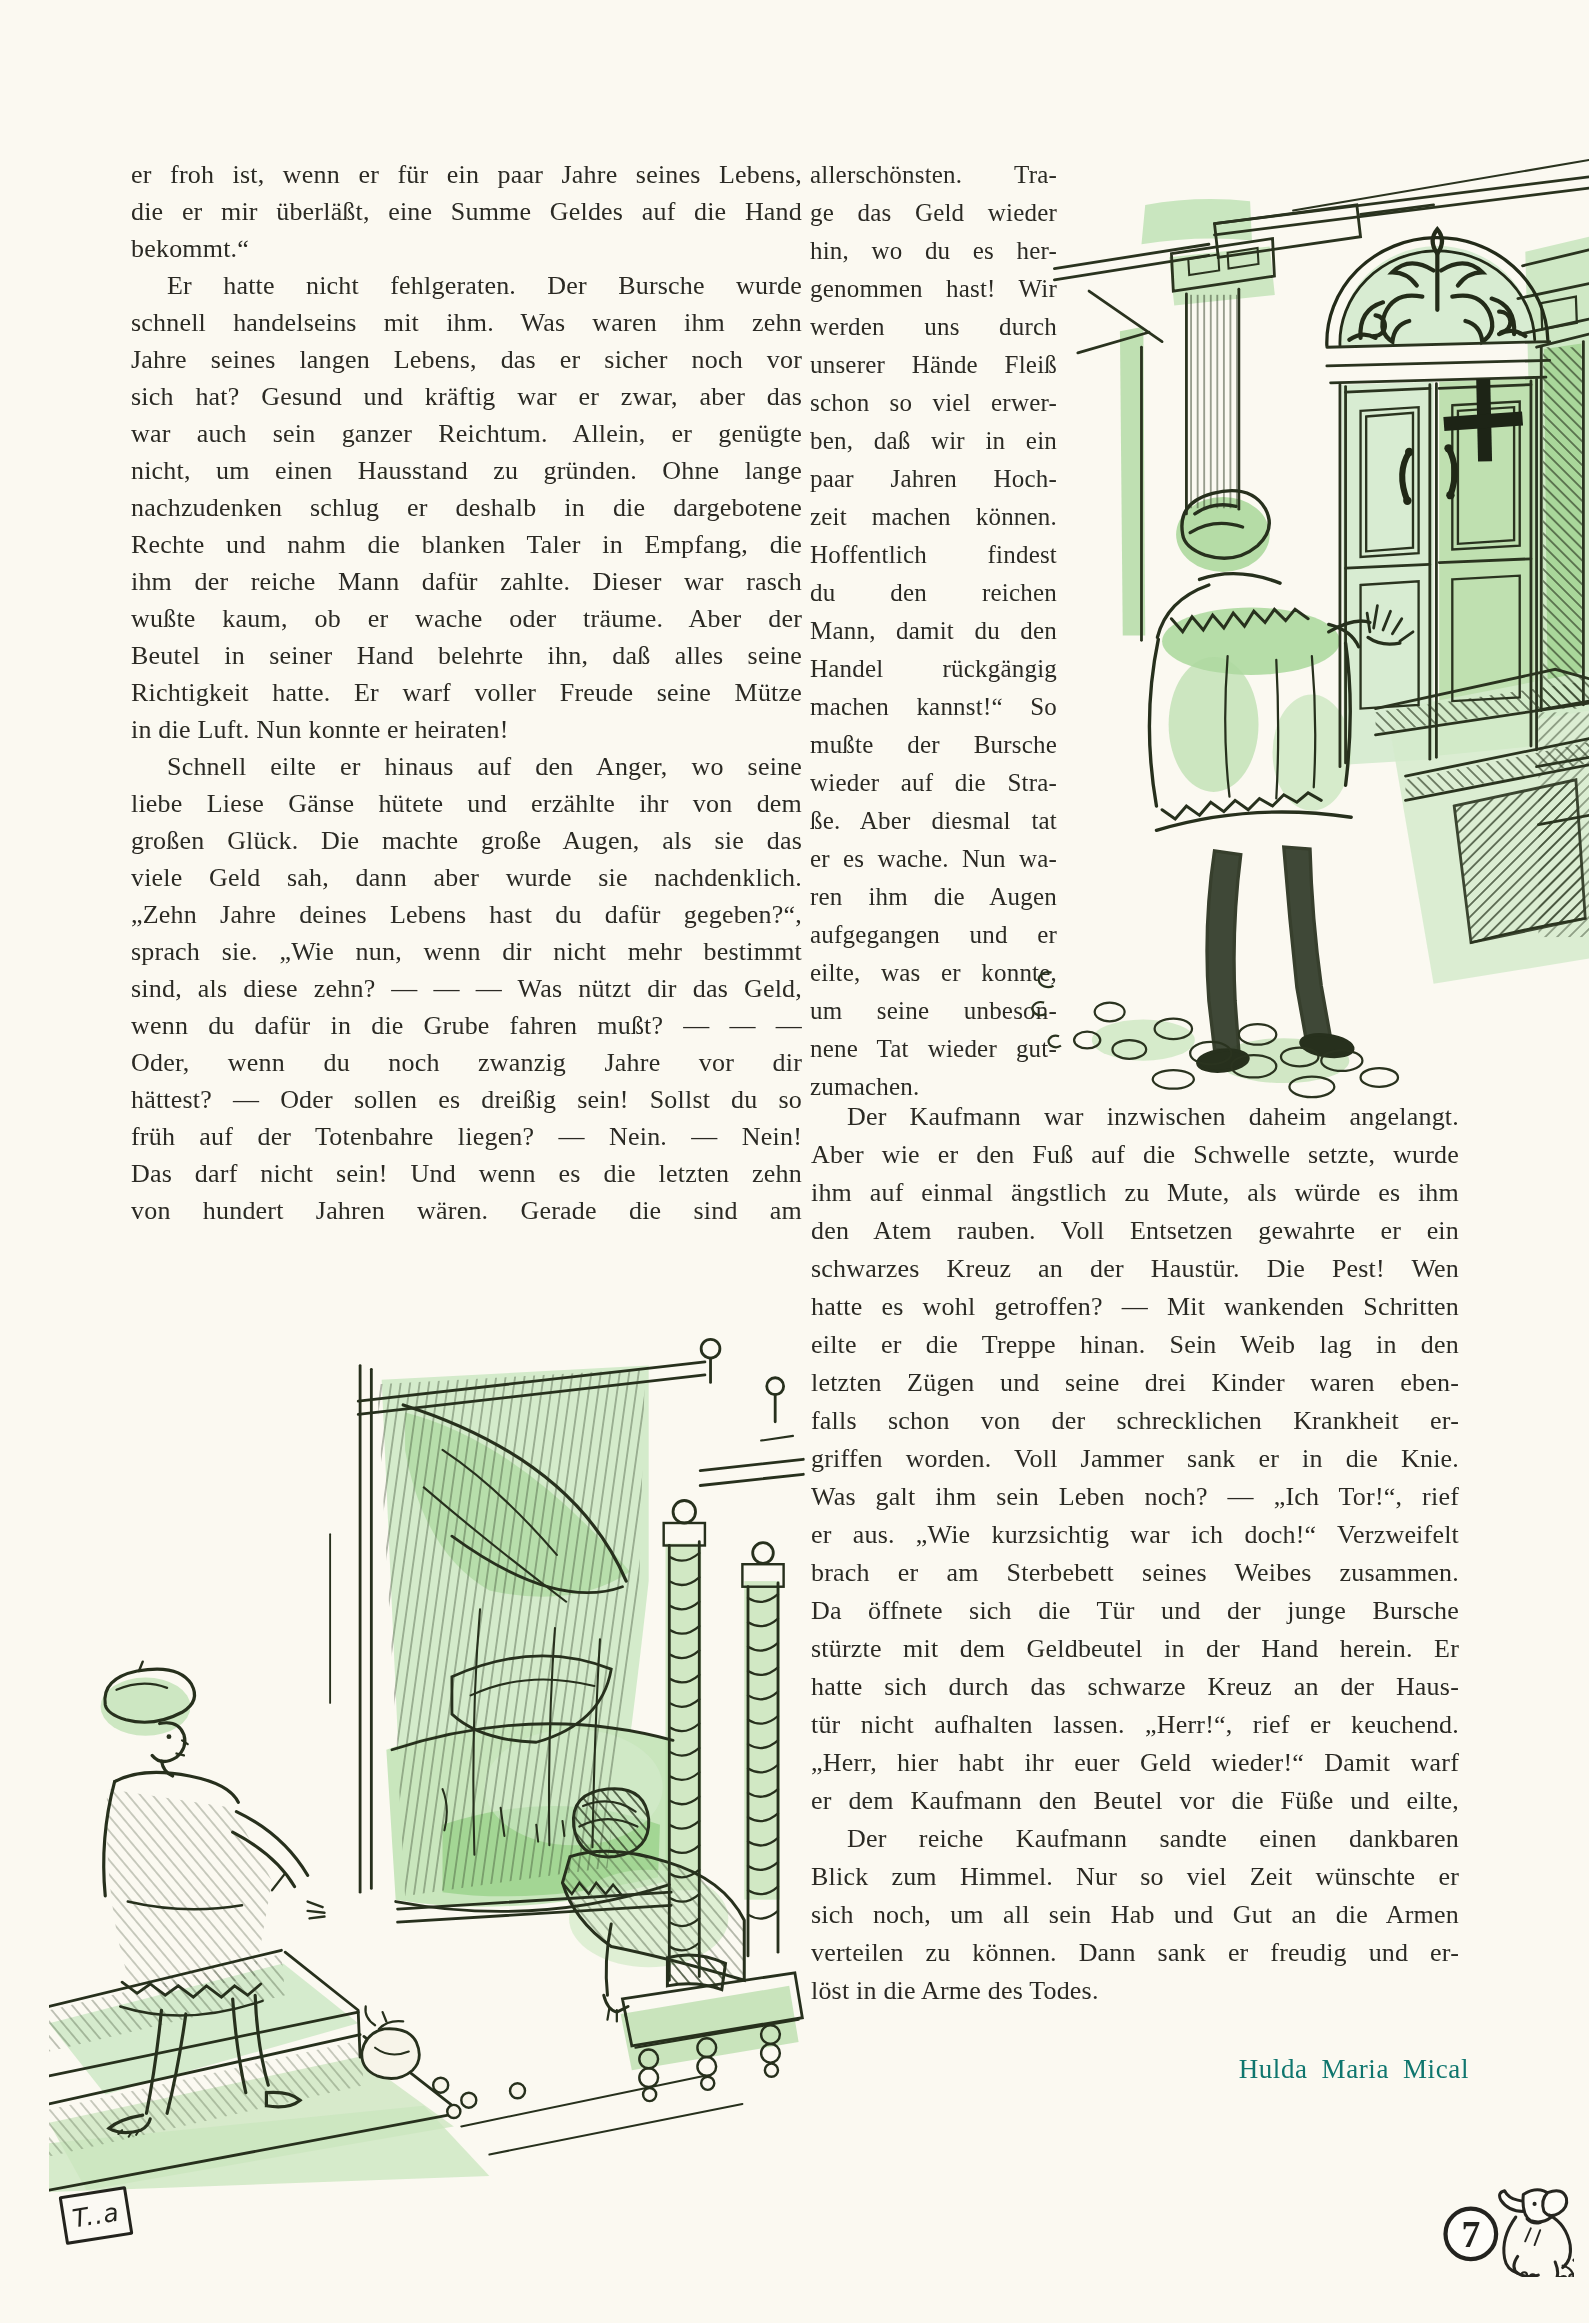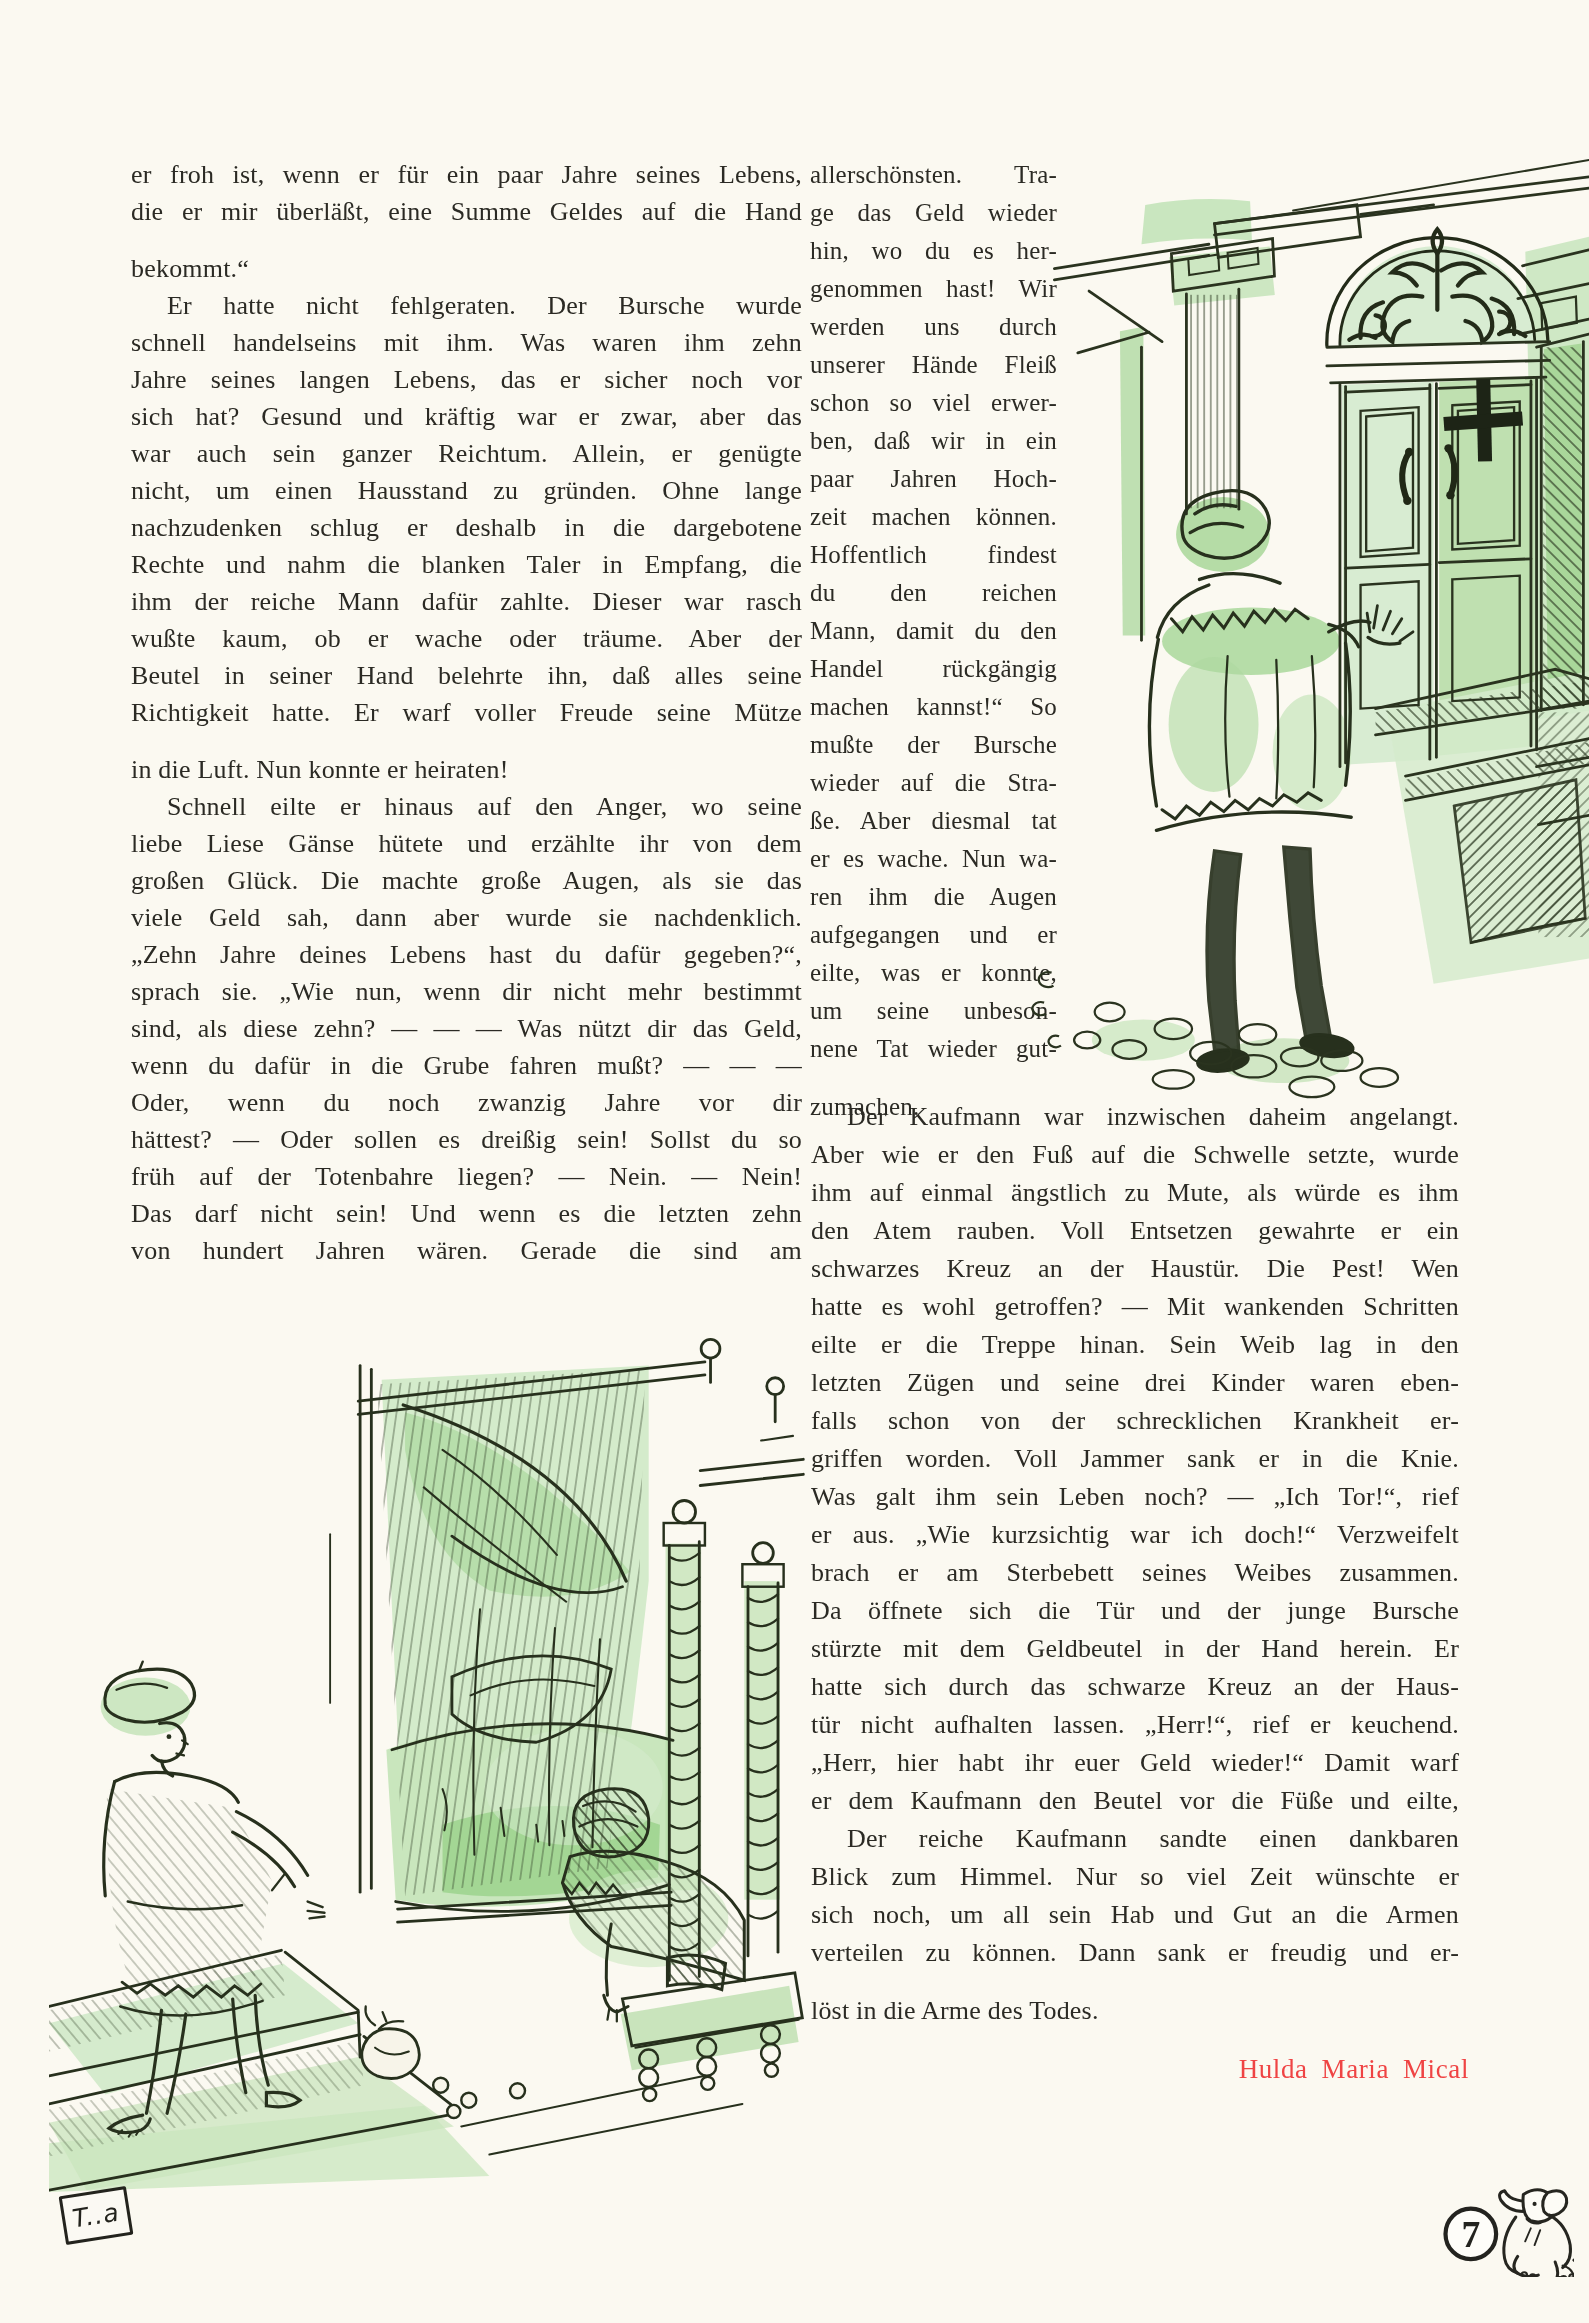--- a/index.html
+++ b/index.html
@@ -10,28 +10,28 @@
     color:#2b2a24;
   }
   .col{position:absolute;}
   .para{margin:0;padding:0;}
   .line{
     text-align:justify;
     text-align-last:justify;
     letter-spacing:0.2px;
     white-space:normal;
   }
-  .line.last{text-align-last:left;margin-top:20px;}
+  .line.last{text-align-last:left;}
   .line.indent{text-indent:36px;}
   #left-col{left:131px;top:156px;width:671px;font-size:26px;line-height:37px;}
   #narrow-col{left:810px;top:156px;width:247px;font-size:25px;line-height:38px;}
   #wide-col{left:811px;top:1098px;width:648px;font-size:26px;line-height:38px;}
   #author-line{
     position:absolute;left:811px;top:2054px;width:658px;
-    text-align:right;font-size:27px;letter-spacing:0.6px;word-spacing:6.6px;color:#ef4444;
+    text-align:right;font-size:27px;letter-spacing:0.6px;word-spacing:6.6px;color:#0f766e;
   }
   .illu{position:absolute;}
   #door-illu{left:1031px;top:111px;width:558px;height:993px;}
   #bed-illu{left:49px;top:1300px;width:759px;height:892px;}
   #page-badge{left:1437px;top:2172px;width:137px;height:105px;}
   #artist-sig{
     position:absolute;left:62px;top:2191px;width:62px;height:43px;
     border:3.3px solid #23231d;border-radius:1.9px;
     transform:rotate(-9deg);
     display:flex;align-items:center;justify-content:center;

